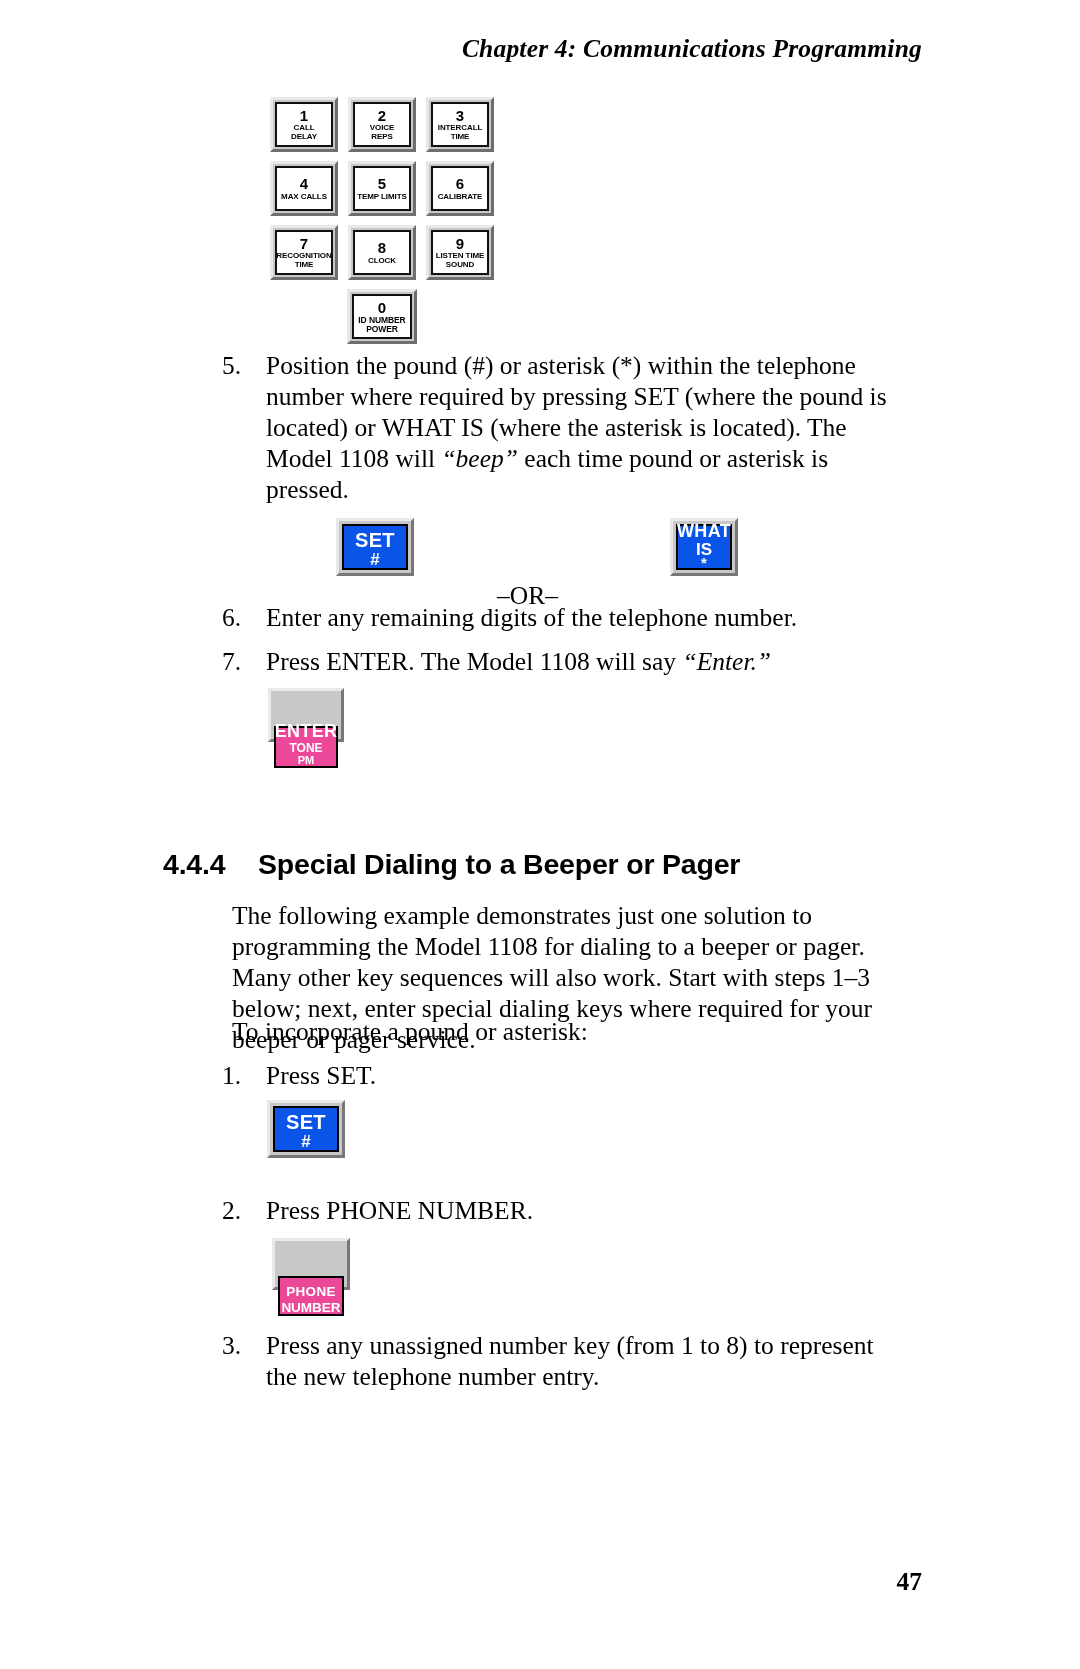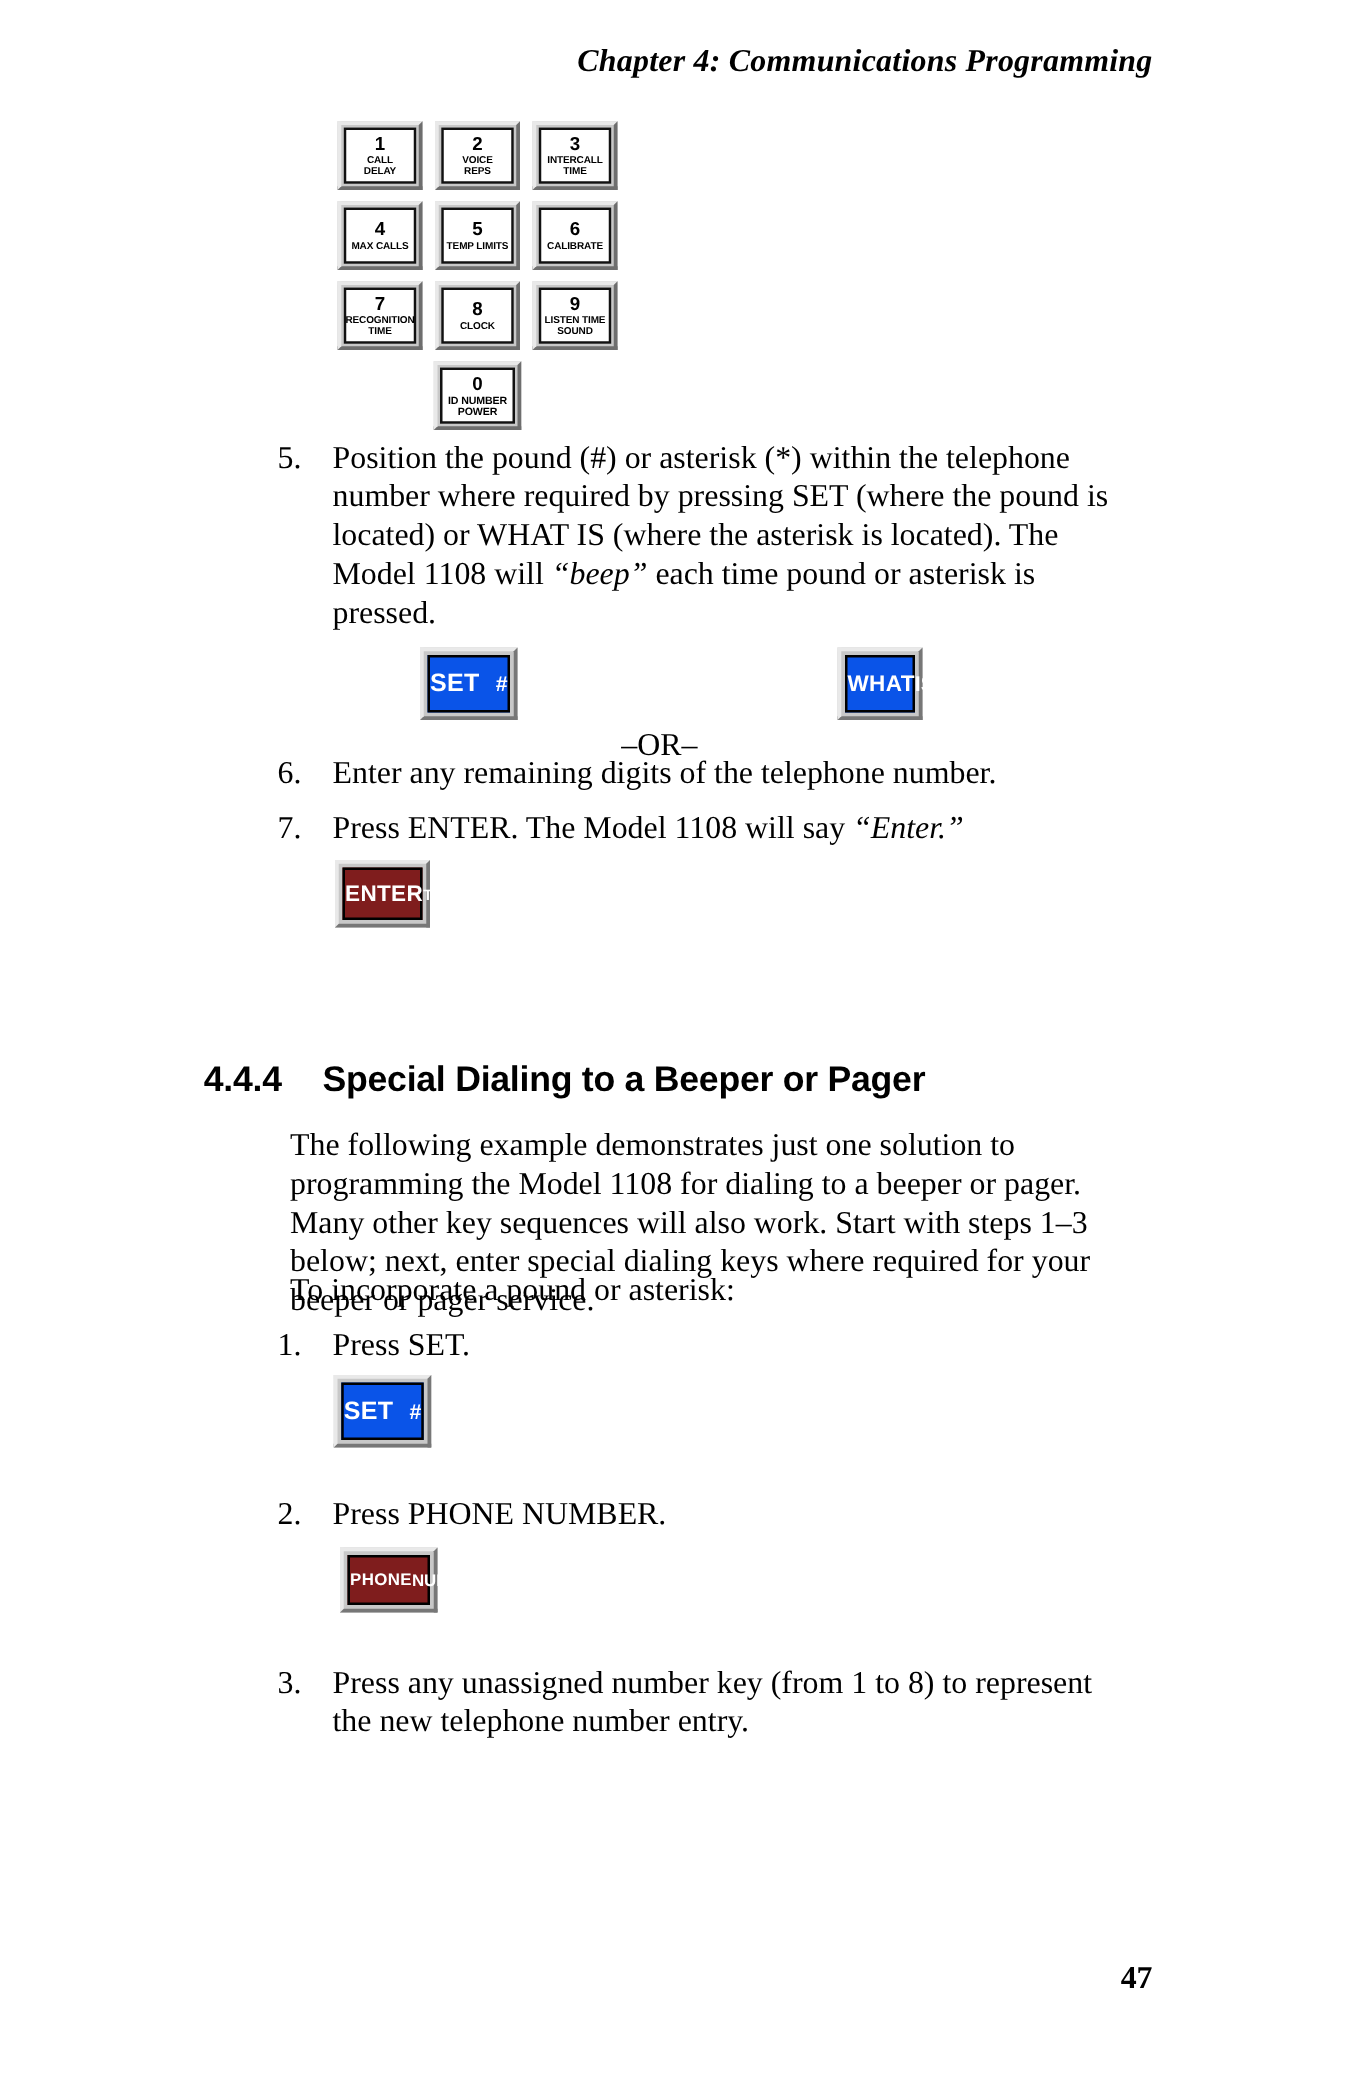--- a/index.html
+++ b/index.html
@@ -98,29 +98,30 @@
     border-left: 3px solid #e9e9e9;
     border-right: 3px solid #777777;
     border-bottom: 3px solid #777777;
     padding: 3px;
     display: inline-block;
   }
   .ckey .face {
     box-sizing: border-box;
     border: 2px solid #000000;
     display: flex;
+    flex-direction: column;
     align-items: center;
-    justify-content: space-between;
+    justify-content: flex-end;
     line-height: 1.0;
     color: #ffffff;
     font-family: "Liberation Sans", sans-serif;
     font-weight: bold;
   }
   .ckey.blue .face { background: #0a54e8; }
-  .ckey.green .face { background: #7f1d1d; }
+  .ckey.green .face { background: #ec4899; margin-top: 32px; }
 
   .ckey .l1 { font-size: 19px; letter-spacing: 0.3px; }
   .ckey .l2 { font-size: 14px; margin-top: 1px; }
   .ckey .l3 { font-size: 13px; margin-top: 0px; }
 
   
   .set-btn { width: 78px; height: 58px; }
   .set-btn .face { width: 100%; height: 100%; }
   .set-btn .l1 { font-size: 20px; }
   .set-btn .l2 { font-size: 17px; }

